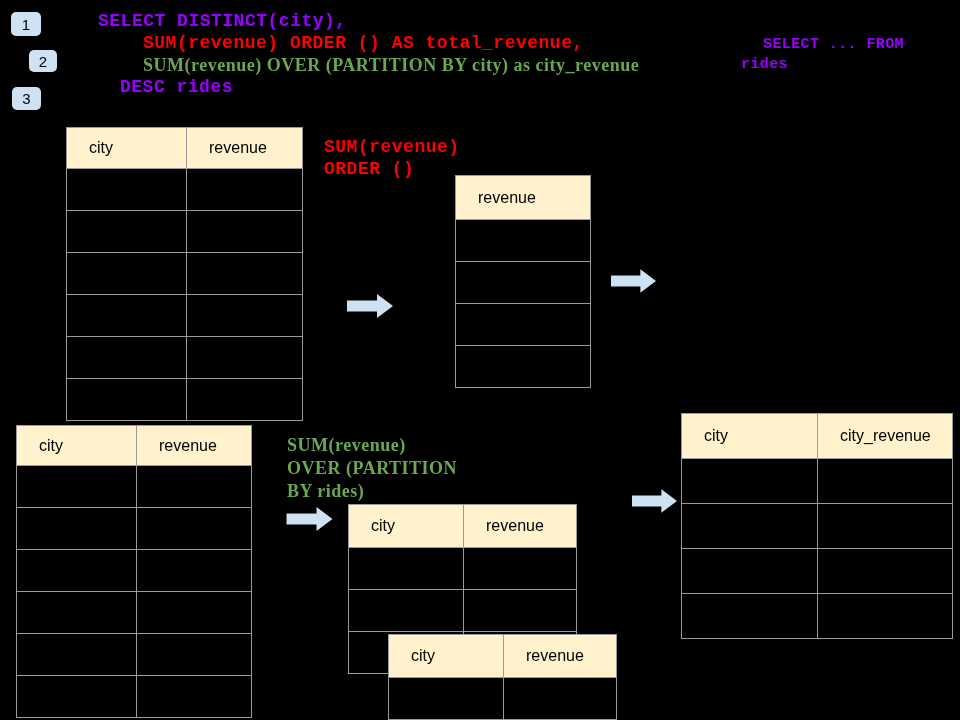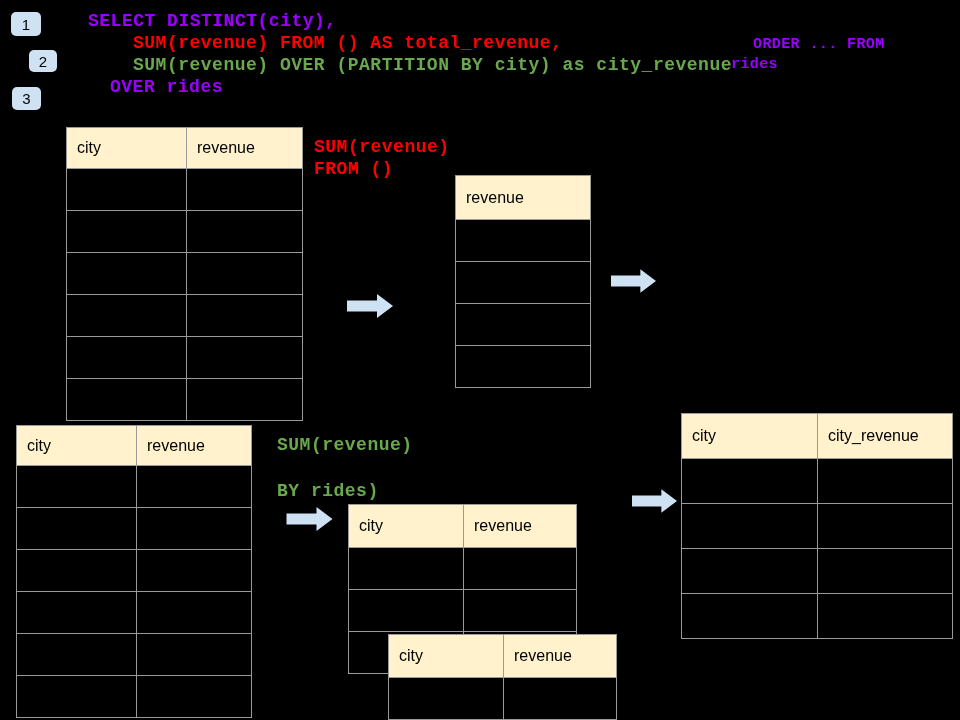--- a/index.html
+++ b/index.html
@@ -2,38 +2,38 @@
 <html style="--purple: #9900ff; --red: #ff0000; --green: #6aa84f; --header_fill: #fff2cc; --arrow_fill: #cfe2f3; --badge_fill: #cfe2f3; --table_border: #9a9a9a; --background: #000000;"><head>
 <meta charset="utf-8">
 <style>
   html,body{margin:0;padding:0;}
   body{width:960px;height:720px;overflow:hidden;background:var(--background,#000);}
   #stage{position:relative;width:960px;height:720px;background:var(--background,#000);
          font-family:"Liberation Sans",sans-serif;}
 
   
   .code{position:absolute;font-family:"Liberation Mono",monospace;font-weight:bold;
-        font-size:18px;line-height:22px;letter-spacing:.5px;white-space:pre;}
+        font-size:18px;line-height:22px;letter-spacing:.5px;white-space:pre;margin-left:10px;}
   .code.sm{font-size:15px;line-height:20px;letter-spacing:.4px;}
   .purple{color:var(--purple,#9900ff);}
   .red{color:var(--red,#ff0000);}
-  .green{color:var(--green,#6aa84f);}
+  .green{color:var(--green,#6aa84f);font-family:Liberation Serif, serif;}
 
   
   .badge{position:absolute;background:var(--badge_fill,#cfe2f3);border-radius:5px;
          display:flex;align-items:center;justify-content:center;
          font-size:15px;color:#000;}
 
   
   .tbl{position:absolute;border:1px solid var(--table_border,#999);
        background:#000;box-sizing:border-box;z-index:1;}
   .tbl.front{z-index:2;}
   .hdr{display:flex;height:var(--hh);background:var(--header_fill,#fff2cc);}
   .cell{flex:1;box-sizing:border-box;}
-  .hdr .cell{display:flex;align-items:center;padding-left:10px;
+  .hdr .cell{display:flex;align-items:center;padding-left:22px;
              font-size:16px;color:#000;overflow:hidden;}
   .hdr .cell:first-child:not(:last-child),
   .body .row .cell:first-child:not(:last-child){
        width:var(--c1);flex:none;border-right:1px solid var(--table_border,#999);}
   .body .row{display:flex;height:var(--rh);border-top:1px solid var(--table_border,#999);}
 
   
   .arrow{position:absolute;z-index:0;}
   .arrow polygon{fill:var(--arrow_fill,#cfe2f3);}
 </style>
@@ -46,25 +46,25 @@
       <span>1</span>
     </div>
   <div class="badge" style="left:29px;top:50px;width:28px;height:22px">
       <span>2</span>
     </div>
   <div class="badge" style="left:12px;top:87px;width:29px;height:23px">
       <span>3</span>
     </div>
 
   <div class="code purple" style="left:88px;top:10px">SELECT DISTINCT(city),</div>
-  <div class="code red" style="left:133px;top:32px">SUM(revenue) FROM () AS total_revenue,</div>
+  <div class="code red" style="left:133px;top:32px">SUM(revenue) ORDER () AS total_revenue,</div>
   <div class="code green" style="left:133px;top:54px">SUM(revenue) OVER (PARTITION BY city) as city_revenue</div>
-  <div class="code purple" style="left:110px;top:76px">OVER rides</div>
-
-  <div class="code sm purple" style="left:753px;top:35px">ORDER ... FROM</div>
+  <div class="code purple" style="left:110px;top:76px">DESC rides</div>
+
+  <div class="code sm purple" style="left:753px;top:35px">SELECT ... FROM</div>
   <div class="code sm purple" style="left:731px;top:55px">rides</div>
 
   <div class="tbl" style="left:66px;top:127px;width:237px;--c1:120px;--hh:40px;--rh:41px">
     <div class="hdr">
       <div class="cell">city</div>
       <div class="cell">revenue</div>
     </div>
     <div class="body">
         <div class="row">
           <div class="cell"></div>
@@ -87,21 +87,21 @@
           <div class="cell"></div>
         </div>
         <div class="row">
           <div class="cell"></div>
           <div class="cell"></div>
         </div>
       </div>
   </div>
 
   <div class="code red" style="left:314px;top:136px">SUM(revenue)</div>
-  <div class="code red" style="left:314px;top:158px">FROM ()</div>
+  <div class="code red" style="left:314px;top:158px">ORDER ()</div>
 
   <svg class="arrow" style="left:347px;top:294px" width="46" height="24" viewBox="0 0 46 24">
     <polygon points="0,6.5 30,6.5 30,0 46,12 30,24 30,17.5 0,17.5"></polygon>
   </svg>
 
   <div class="tbl" style="left:455px;top:175px;width:136px;--hh:43px;--rh:41px">
     <div class="hdr">
       <div class="cell">revenue</div>
     </div>
     <div class="body">
@@ -151,20 +151,21 @@
           <div class="cell"></div>
         </div>
         <div class="row">
           <div class="cell"></div>
           <div class="cell"></div>
         </div>
       </div>
   </div>
 
   <div class="code green" style="left:277px;top:434px">SUM(revenue)</div>
+  <div class="code green" style="left:277px;top:457px">OVER (PARTITION</div>
   <div class="code green" style="left:277px;top:480px">BY rides)</div>
 
   <svg class="arrow" style="left:286px;top:507px" width="47" height="24" viewBox="0 0 46 24">
     <polygon points="0,6.5 30,6.5 30,0 46,12 30,24 30,17.5 0,17.5"></polygon>
   </svg>
 
   <div class="tbl" style="left:348px;top:504px;width:229px;--c1:115px;--hh:42px;--rh:41px">
     <div class="hdr">
       <div class="cell">city</div>
       <div class="cell">revenue</div>

